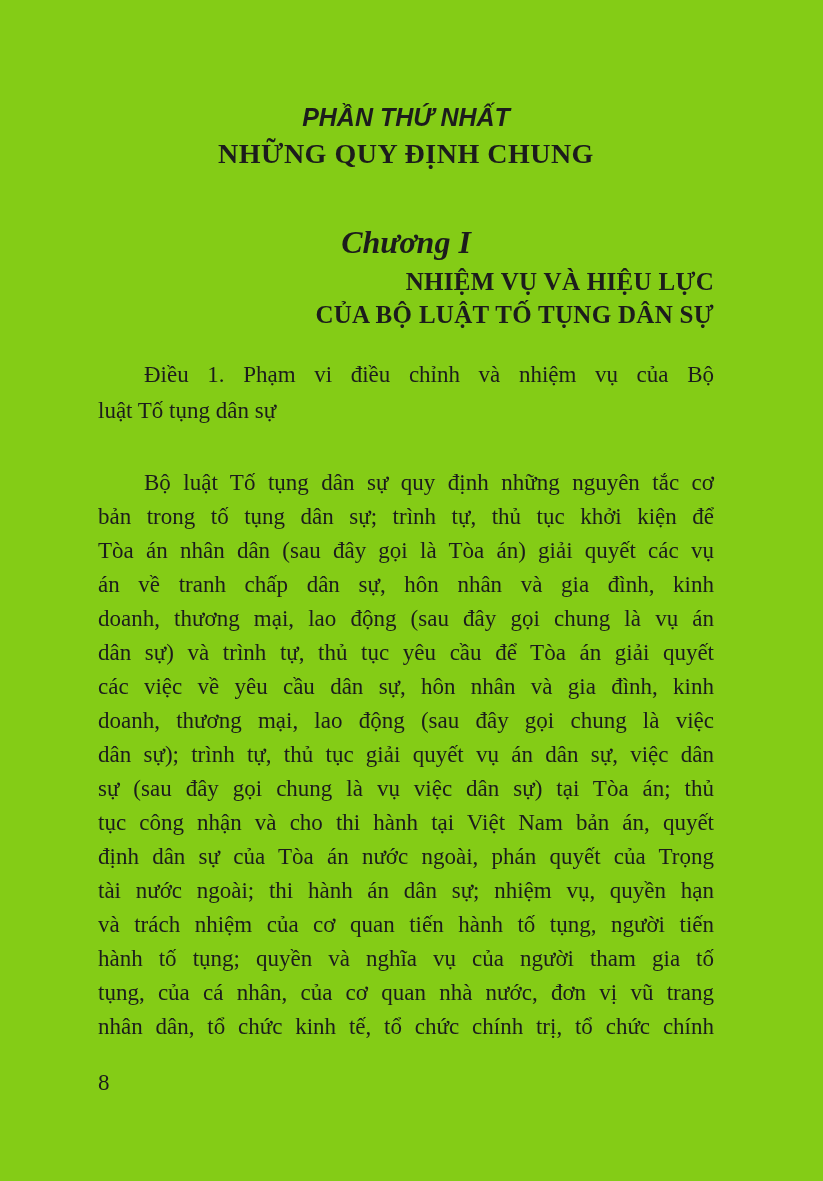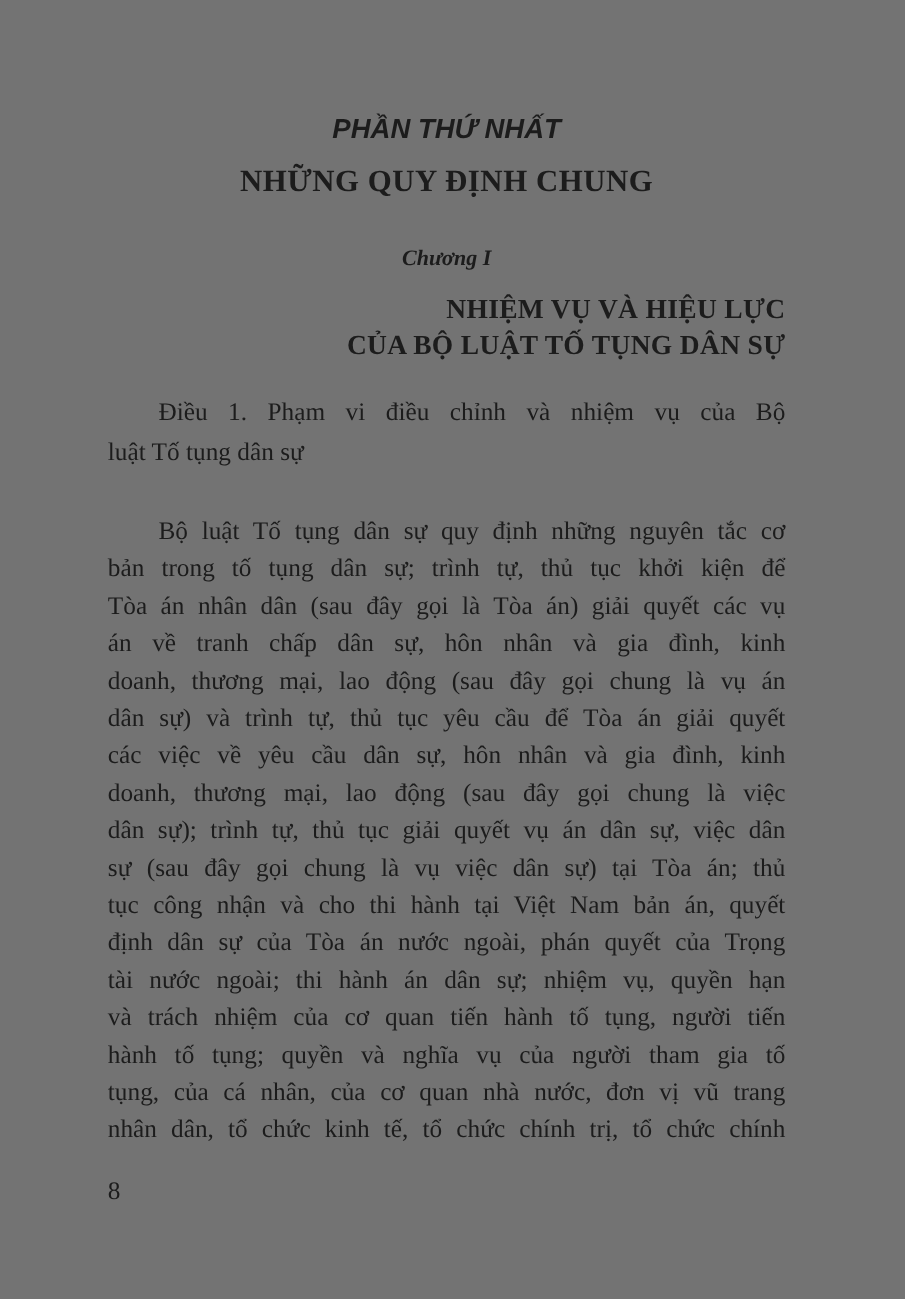--- a/index.html
+++ b/index.html
@@ -1,46 +1,46 @@
 <!DOCTYPE html>
 <html><head>
 <meta charset="utf-8">
 <style>
   html, body { margin: 0; padding: 0; background: #ffffff; }
   .page {
     position: relative;
     width: 823px;
     height: 1181px;
-    background: #737373;
+    background: #84cc16;
     font-family: "Liberation Serif", serif;
     color: #1c1c1c;
     overflow: hidden;
   }
   .block { position: absolute; left: 98px; width: 616px; }
   .part-title {
     top: 103px;
     text-align: center;
     font-family: "Liberation Sans", sans-serif;
     font-style: italic;
     font-weight: 700;
     font-size: 25px;
   }
   .part-subtitle {
-    top: 150px;
+    top: 138px;
     text-align: center;
     font-weight: 700;
     font-size: 28px;
     letter-spacing: 0.5px;
   }
   .chapter-label {
     top: 224px;
     text-align: center;
     font-style: italic;
     font-weight: 700;
-    font-size: 20px;
+    font-size: 32px;
   }
   .chapter-title {
     top: 265px;
     font-weight: 700;
     font-size: 25px;
     line-height: 33px;
     letter-spacing: 0.3px;
   }
   .chapter-title .line { text-align: right; }
   .article-heading {

